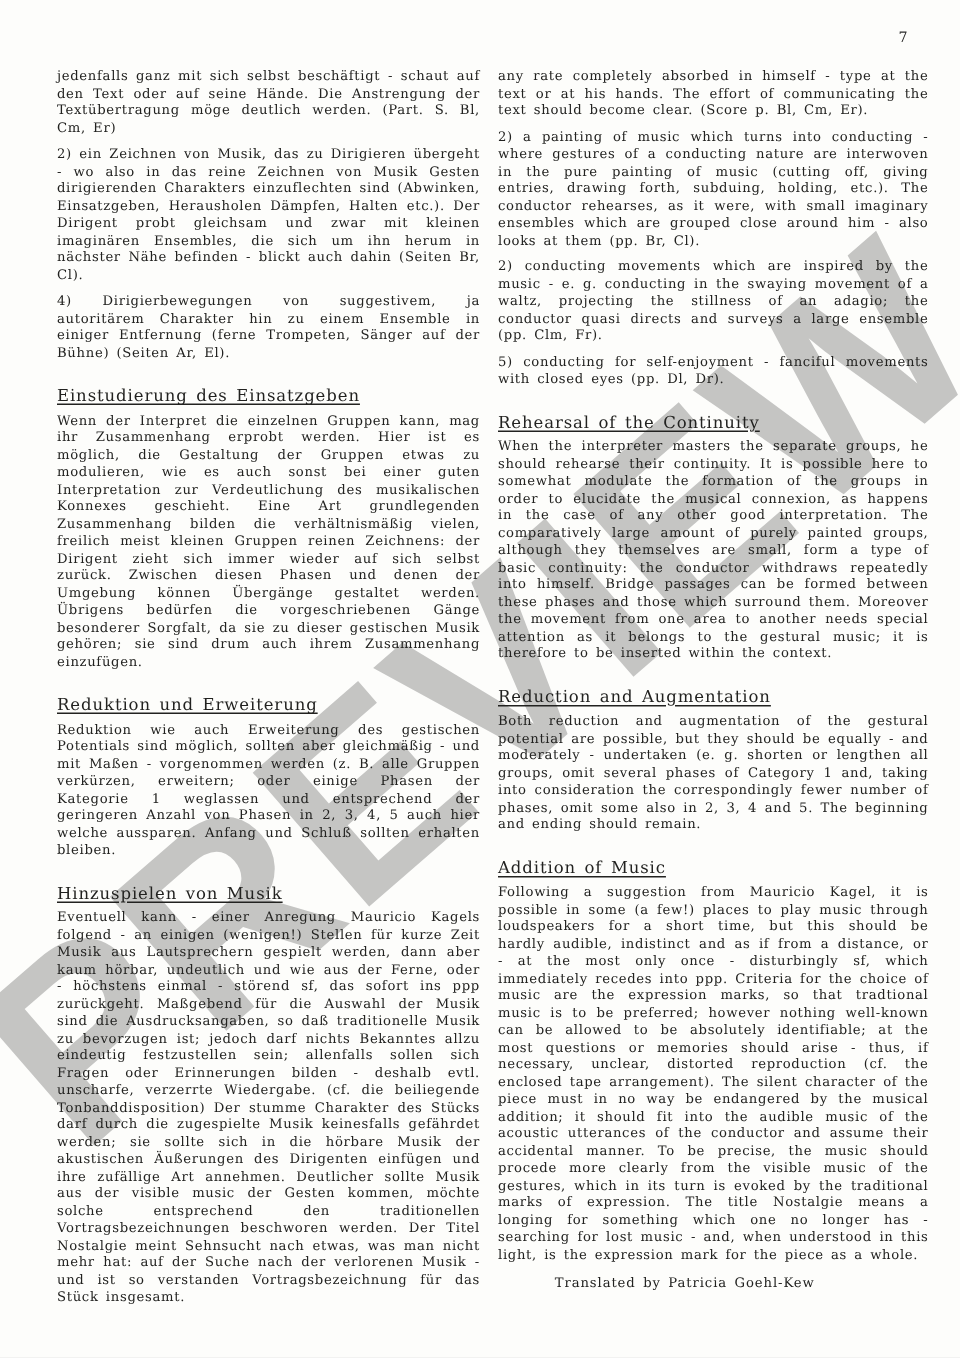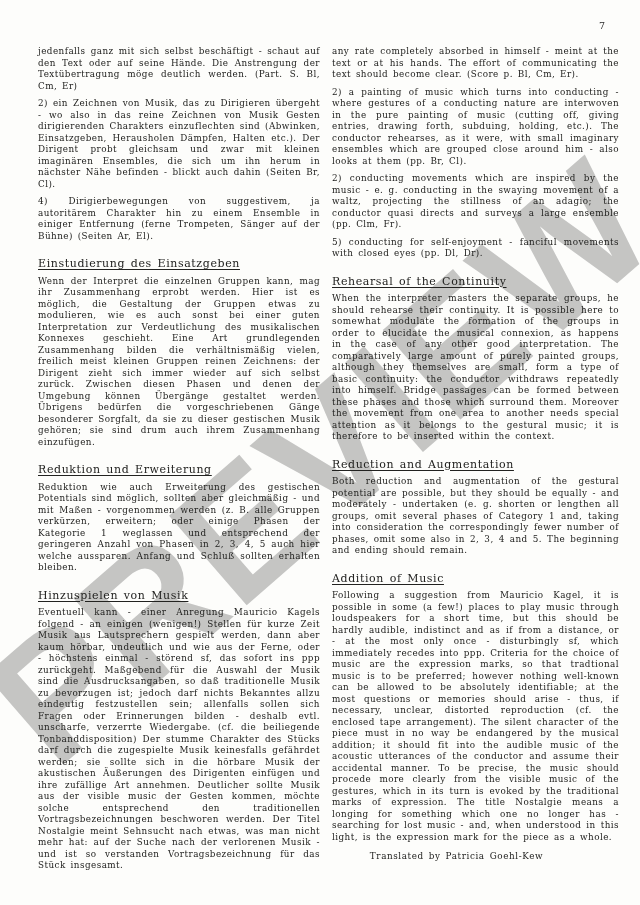--- a/index.html
+++ b/index.html
@@ -84,21 +84,21 @@
       <p class="para">4) Dirigierbewegungen von suggestivem, ja autoritärem Charakter hin zu einem Ensemble in einiger Entfernung (ferne Trompeten, Sänger auf der Bühne) (Seiten Ar, El).</p>
       <h3 class="heading">Einstudierung des Einsatzgeben</h3>
       <p class="para">Wenn der Interpret die einzelnen Gruppen kann, mag ihr Zusammenhang erprobt werden. Hier ist es möglich, die Gestaltung der Gruppen etwas zu modulieren, wie es auch sonst bei einer guten Interpretation zur Verdeutlichung des musikalischen Konnexes geschieht. Eine Art grundlegenden Zusammenhang bilden die verhältnismäßig vielen, freilich meist kleinen Gruppen reinen Zeichnens: der Dirigent zieht sich immer wieder auf sich selbst zurück. Zwischen diesen Phasen und denen der Umgebung können Übergänge gestaltet werden. Übrigens bedürfen die vorgeschriebenen Gänge besonderer Sorgfalt, da sie zu dieser gestischen Musik gehören; sie sind drum auch ihrem Zusammenhang einzufügen.</p>
       <h3 class="heading">Reduktion und Erweiterung</h3>
       <p class="para">Reduktion wie auch Erweiterung des gestischen Potentials sind möglich, sollten aber gleichmäßig - und mit Maßen - vorgenommen werden (z. B. alle Gruppen verkürzen, erweitern; oder einige Phasen der Kategorie 1 weglassen und entsprechend der geringeren Anzahl von Phasen in 2, 3, 4, 5 auch hier welche aussparen. Anfang und Schluß sollten erhalten bleiben.</p>
       <h3 class="heading">Hinzuspielen von Musik</h3>
       <p class="para">Eventuell kann - einer Anregung Mauricio Kagels folgend - an einigen (wenigen!) Stellen für kurze Zeit Musik aus Lautsprechern gespielt werden, dann aber kaum hörbar, undeutlich und wie aus der Ferne, oder - höchstens einmal - störend sf, das sofort ins ppp zurückgeht. Maßgebend für die Auswahl der Musik sind die Ausdrucksangaben, so daß traditionelle Musik zu bevorzugen ist; jedoch darf nichts Bekanntes allzu eindeutig festzustellen sein; allenfalls sollen sich Fragen oder Erinnerungen bilden - deshalb evtl. unscharfe, verzerrte Wiedergabe. (cf. die beiliegende Tonbanddisposition) Der stumme Charakter des Stücks darf durch die zugespielte Musik keinesfalls gefährdet werden; sie sollte sich in die hörbare Musik der akustischen Äußerungen des Dirigenten einfügen und ihre zufällige Art annehmen. Deutlicher sollte Musik aus der visible music der Gesten kommen, möchte solche entsprechend den traditionellen Vortragsbezeichnungen beschworen werden. Der Titel Nostalgie meint Sehnsucht nach etwas, was man nicht mehr hat: auf der Suche nach der verlorenen Musik - und ist so verstanden Vortragsbezeichnung für das Stück insgesamt.</p>
     </div>
 
   <div class="column col-right">
-      <p class="para">any rate completely absorbed in himself - meint at the text or at his hands. The effort of communicating the text should become clear. (Score p. Bl, Cm, Er).</p>
+      <p class="para">any rate completely absorbed in himself - type at the text or at his hands. The effort of communicating the text should become clear. (Score p. Bl, Cm, Er).</p>
       <p class="para">2) a painting of music which turns into conducting - where gestures of a conducting nature are interwoven in the pure painting of music (cutting off, giving entries, drawing forth, subduing, holding, etc.). The conductor rehearses, as it were, with small imaginary ensembles which are grouped close around him - also looks at them (pp. Br, Cl).</p>
       <p class="para">2) conducting movements which are inspired by the music - e. g. conducting in the swaying movement of a waltz, projecting the stillness of an adagio; the conductor quasi directs and surveys a large ensemble (pp. Clm, Fr).</p>
       <p class="para">5) conducting for self-enjoyment - fanciful movements with closed eyes (pp. Dl, Dr).</p>
       <h3 class="heading">Rehearsal of the Continuity</h3>
       <p class="para">When the interpreter masters the separate groups, he should rehearse their continuity. It is possible here to somewhat modulate the formation of the groups in order to elucidate the musical connexion, as happens in the case of any other good interpretation. The comparatively large amount of purely painted groups, although they themselves are small, form a type of basic continuity: the conductor withdraws repeatedly into himself. Bridge passages can be formed between these phases and those which surround them. Moreover the movement from one area to another needs special attention as it belongs to the gestural music; it is therefore to be inserted within the context.</p>
       <h3 class="heading">Reduction and Augmentation</h3>
       <p class="para">Both reduction and augmentation of the gestural potential are possible, but they should be equally - and moderately - undertaken (e. g. shorten or lengthen all groups, omit several phases of Category 1 and, taking into consideration the correspondingly fewer number of phases, omit some also in 2, 3, 4 and 5. The beginning and ending should remain.</p>
       <h3 class="heading">Addition of Music</h3>
       <p class="para">Following a suggestion from Mauricio Kagel, it is possible in some (a few!) places to play music through loudspeakers for a short time, but this should be hardly audible, indistinct and as if from a distance, or - at the most only once - disturbingly sf, which immediately recedes into ppp. Criteria for the choice of music are the expression marks, so that tradtional music is to be preferred; however nothing well-known can be allowed to be absolutely identifiable; at the most questions or memories should arise - thus, if necessary, unclear, distorted reproduction (cf. the enclosed tape arrangement). The silent character of the piece must in no way be endangered by the musical addition; it should fit into the audible music of the acoustic utterances of the conductor and assume their accidental manner. To be precise, the music should procede more clearly from the visible music of the gestures, which in its turn is evoked by the traditional marks of expression. The title Nostalgie means a longing for something which one no longer has - searching for lost music - and, when understood in this light, is the expression mark for the piece as a whole.</p>
       <div class="credit">Translated by Patricia Goehl-Kew</div>

